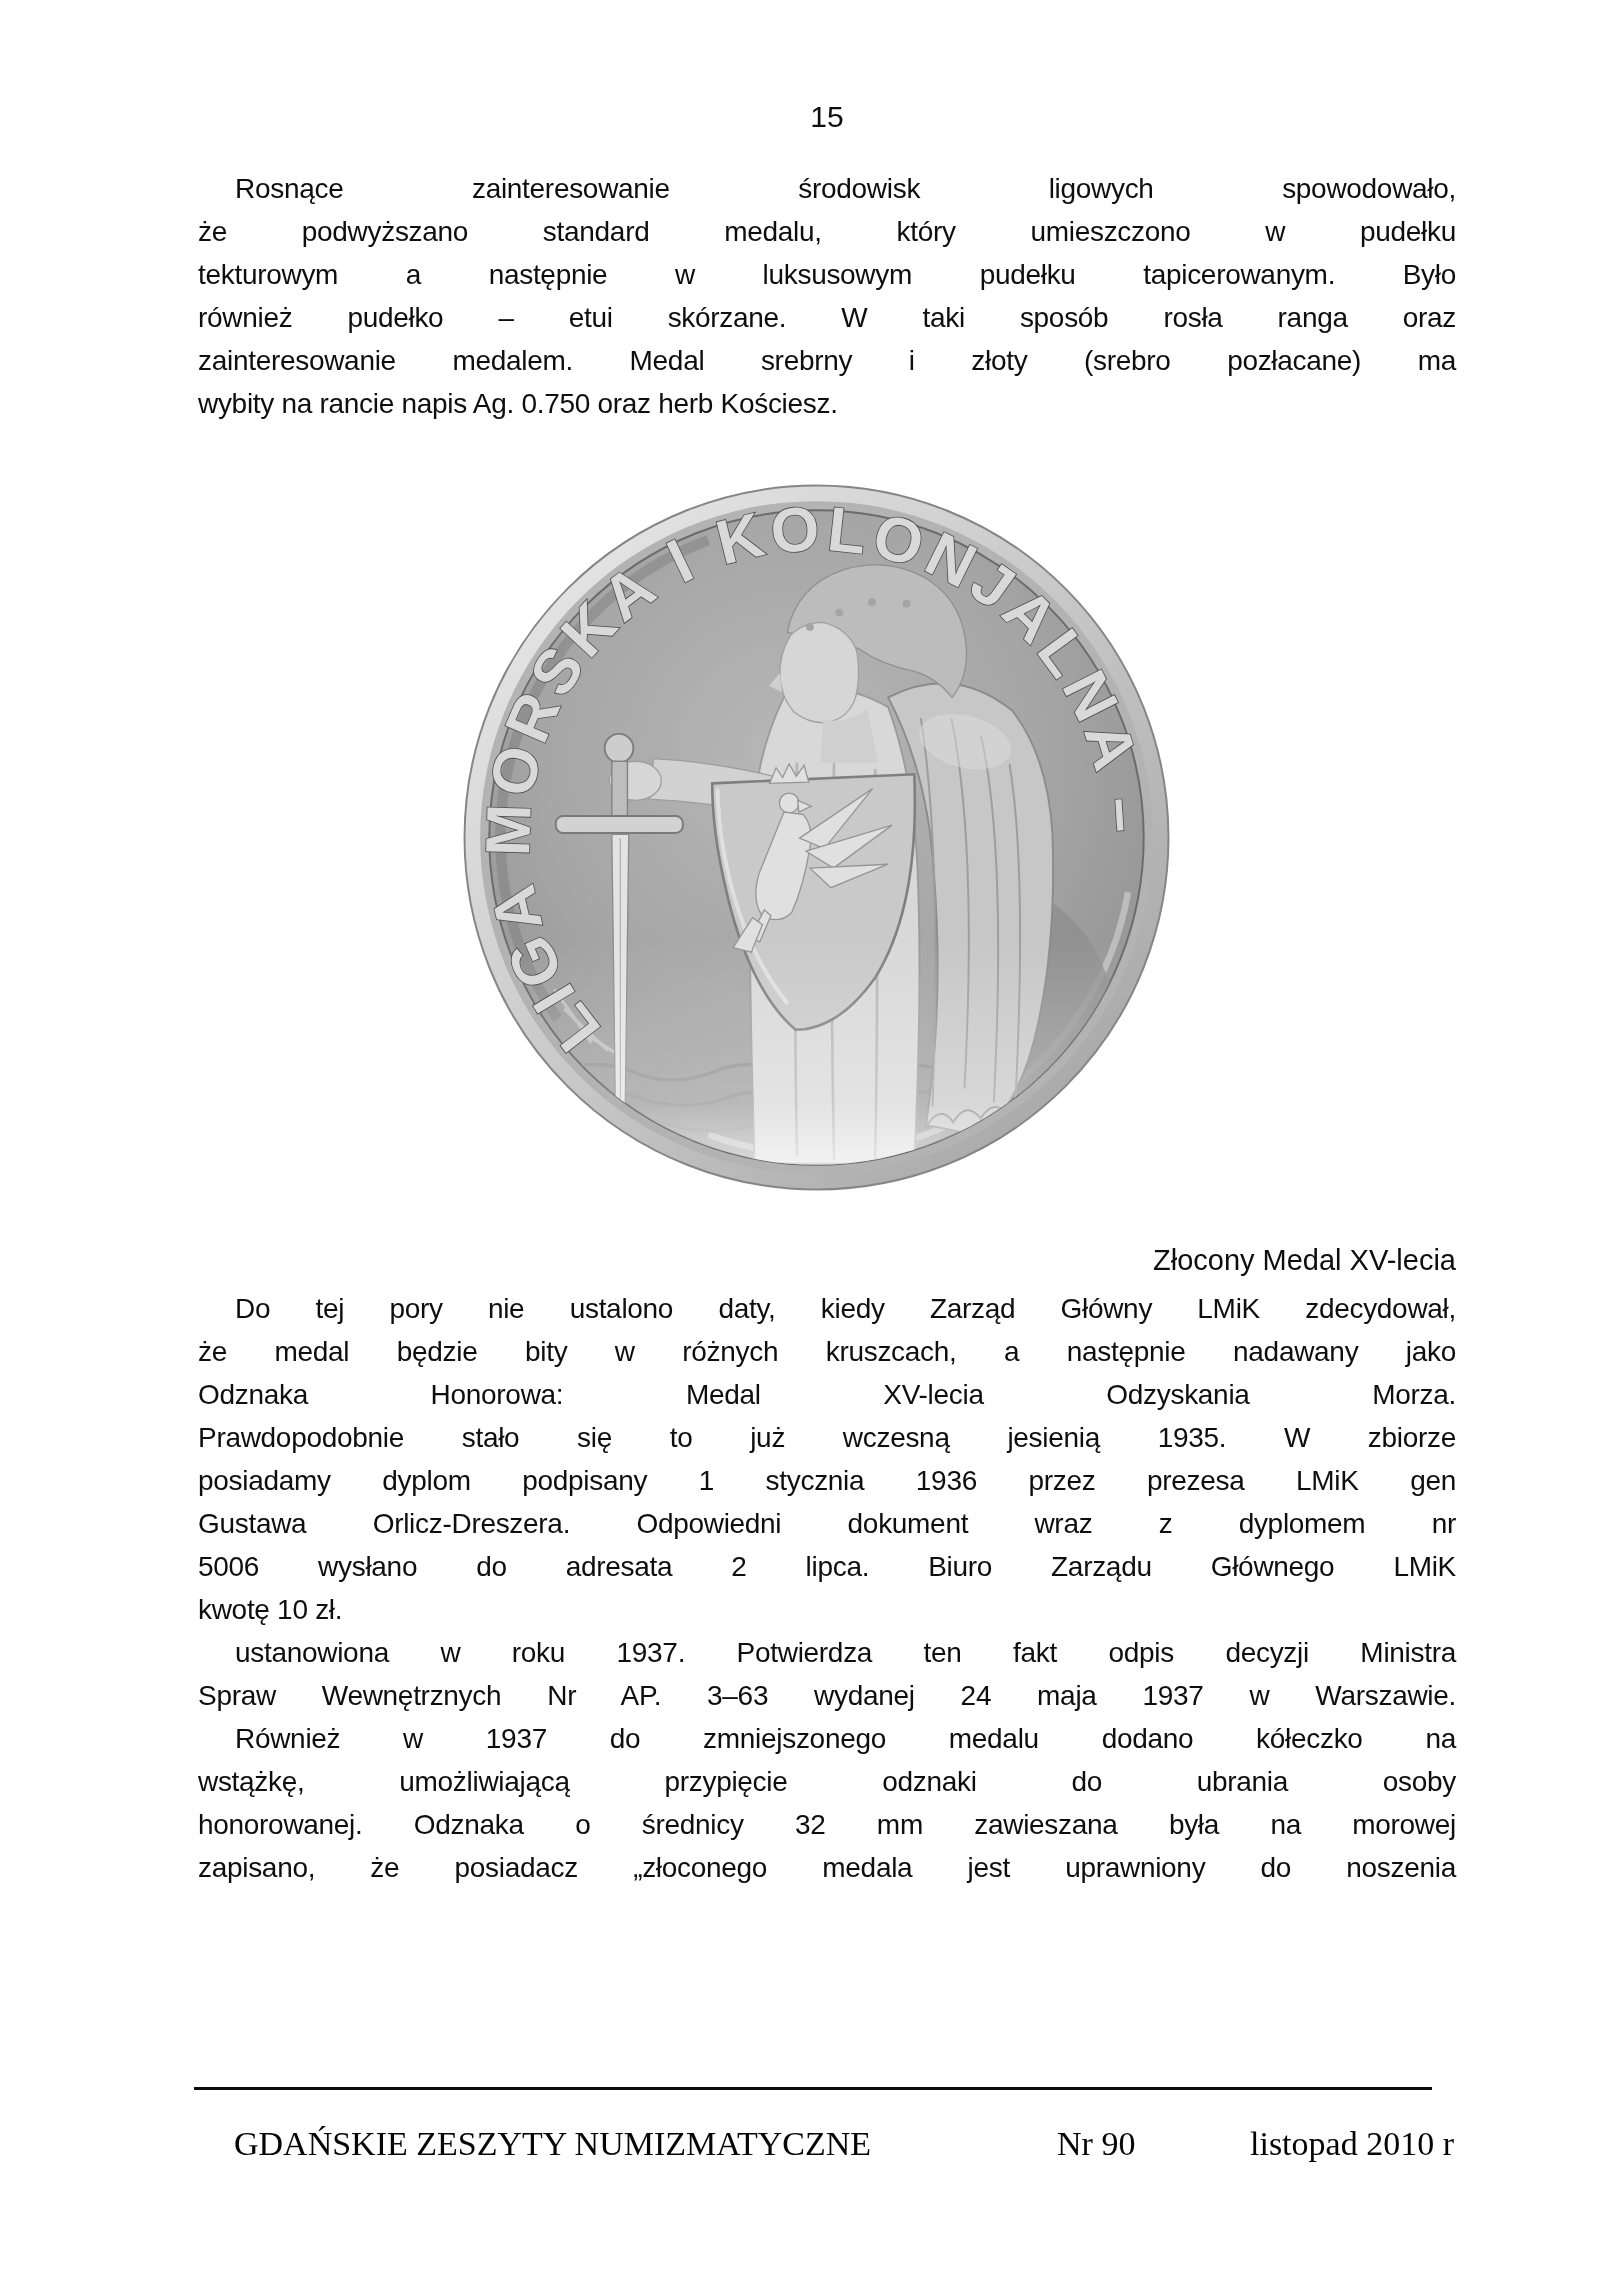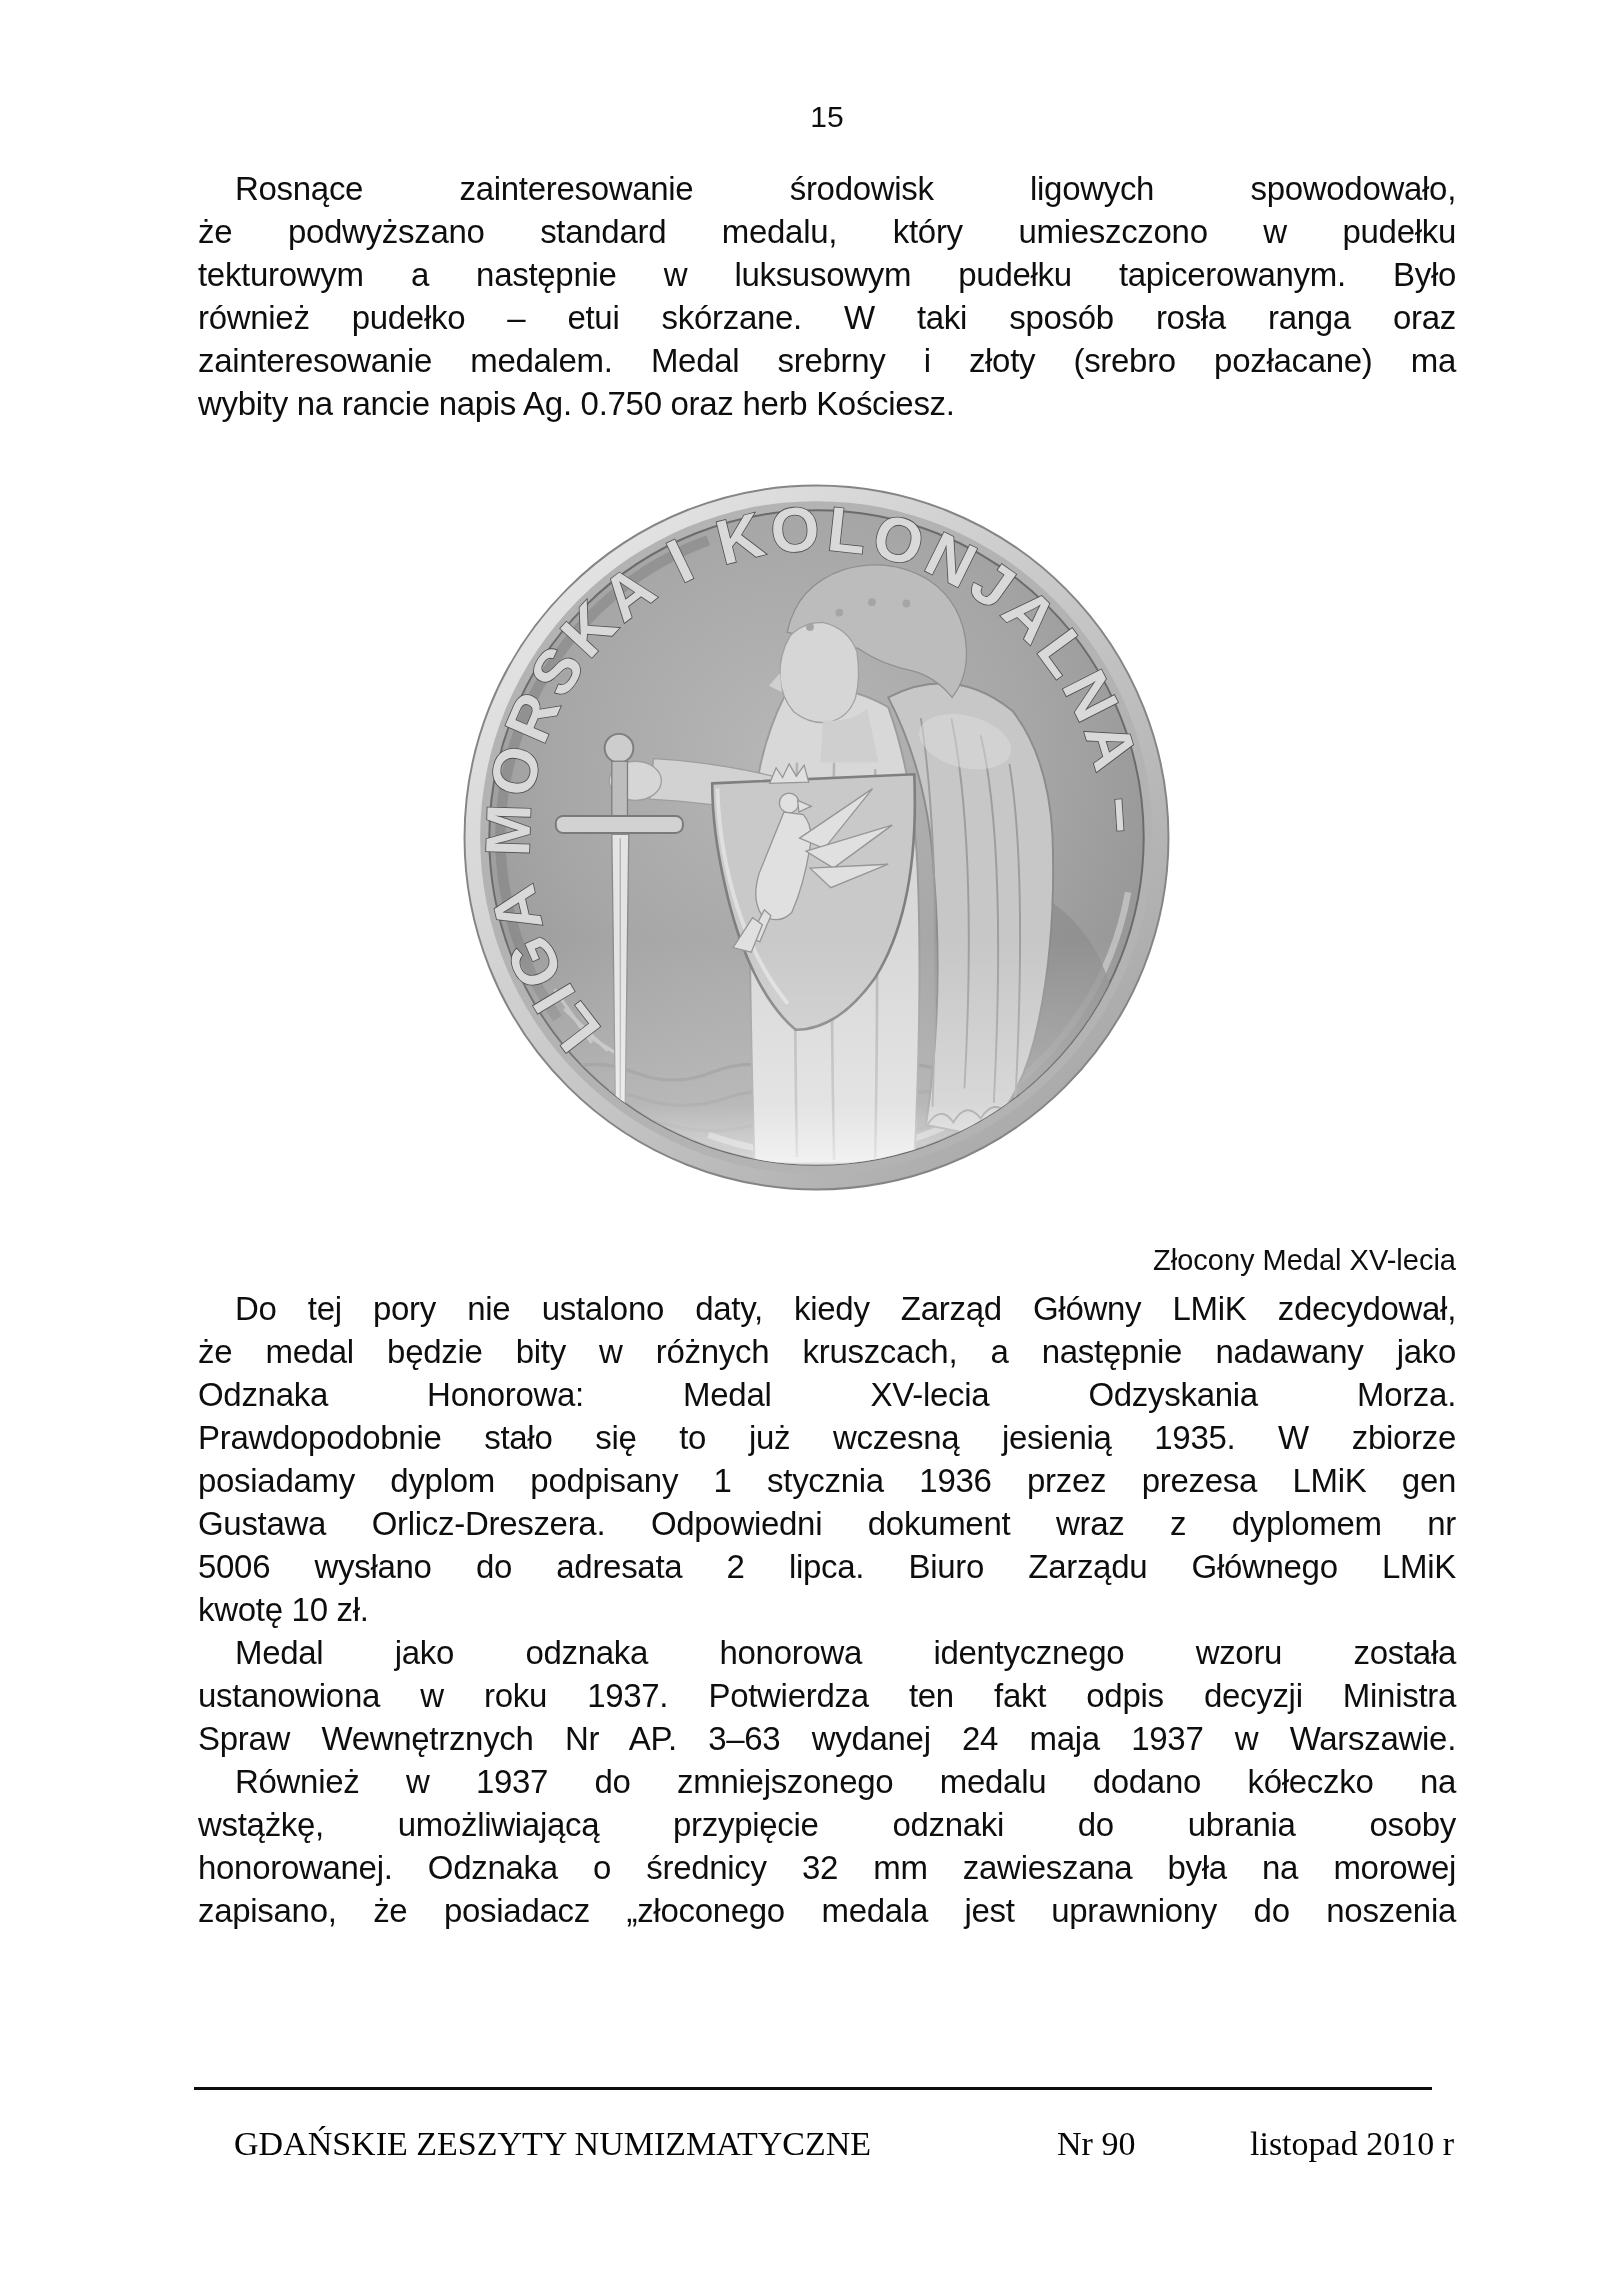--- a/index.html
+++ b/index.html
@@ -5,21 +5,21 @@
   html,body{margin:0;padding:0}
   body{
     width:1622px;height:2295px;position:relative;background:#ffffff;
     font-family:"Liberation Sans",sans-serif;color:#0e0e0e;overflow:hidden;
   }
   .abs{position:absolute}
   .col{left:198px;width:1258px}
 
   .page-number{top:98px;text-align:center;font-size:30px;line-height:37px}
 
-  .body-text{font-size:33px;line-height:43px;letter-spacing:-0.3px}
+  .body-text{font-size:28px;line-height:43px;letter-spacing:-0.3px}
   .para{margin:0}
   .tline{text-align:justify;text-align-last:justify;white-space:normal}
   .tline.tlast{text-align-last:left}
   .para .tline:first-child{text-indent:37px}
 
   .caption{top:1242px;text-align:right;font-size:29px;line-height:37px}
 
   .medal-wrap{left:458px;top:481px;width:717px;height:713px}
   .medal-wrap svg{width:100%;height:100%;display:block}
   .legend-text{
@@ -171,21 +171,20 @@
       <div class="tline">Do tej pory nie ustalono daty, kiedy Zarząd Główny LMiK zdecydował,</div>
       <div class="tline">że medal będzie bity w różnych kruszcach, a następnie nadawany jako</div>
       <div class="tline">Odznaka Honorowa: Medal XV-lecia Odzyskania Morza.</div>
       <div class="tline">Prawdopodobnie stało się to już wczesną jesienią 1935. W zbiorze</div>
       <div class="tline">posiadamy dyplom podpisany 1 stycznia 1936 przez prezesa LMiK gen</div>
       <div class="tline">Gustawa Orlicz-Dreszera. Odpowiedni dokument wraz z dyplomem nr</div>
       <div class="tline">5006 wysłano do adresata 2 lipca. Biuro Zarządu Głównego LMiK</div>
       <div class="tline tlast">kwotę 10 zł.</div>
     </div>
   <div class="para">
-      <div class="tline">Medal jako odznaka honorowa identycznego wzoru została</div>
       <div class="tline">ustanowiona w roku 1937. Potwierdza ten fakt odpis decyzji Ministra</div>
       <div class="tline">Spraw Wewnętrznych Nr AP. 3–63 wydanej 24 maja 1937 w Warszawie.</div>
     </div>
   <div class="para">
       <div class="tline">Również w 1937 do zmniejszonego medalu dodano kółeczko na</div>
       <div class="tline">wstążkę, umożliwiającą przypięcie odznaki do ubrania osoby</div>
       <div class="tline">honorowanej. Odznaka o średnicy 32 mm zawieszana była na morowej</div>
       <div class="tline">zapisano, że posiadacz „złoconego medala jest uprawniony do noszenia</div>
     </div>
 </div>

